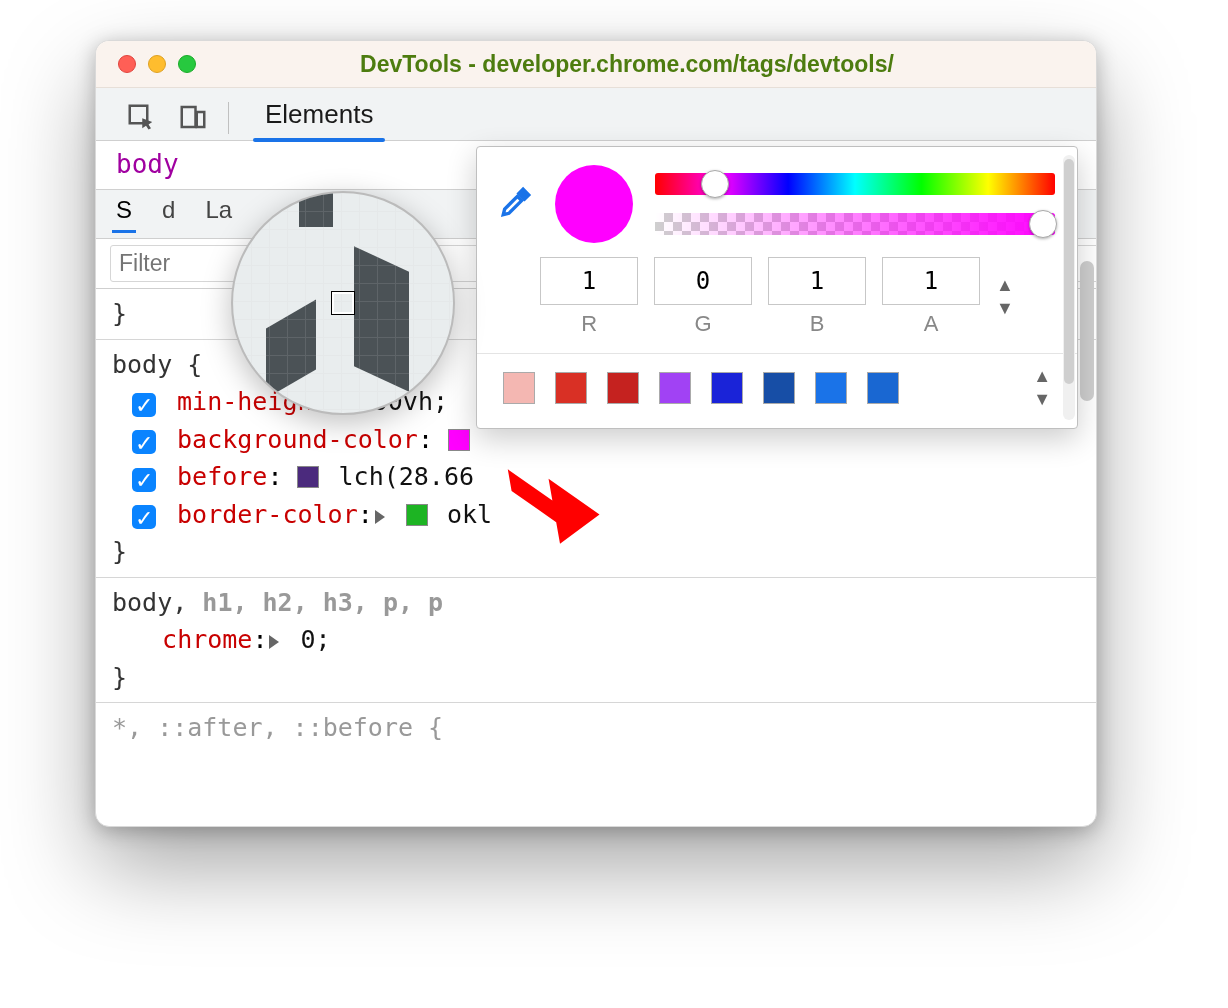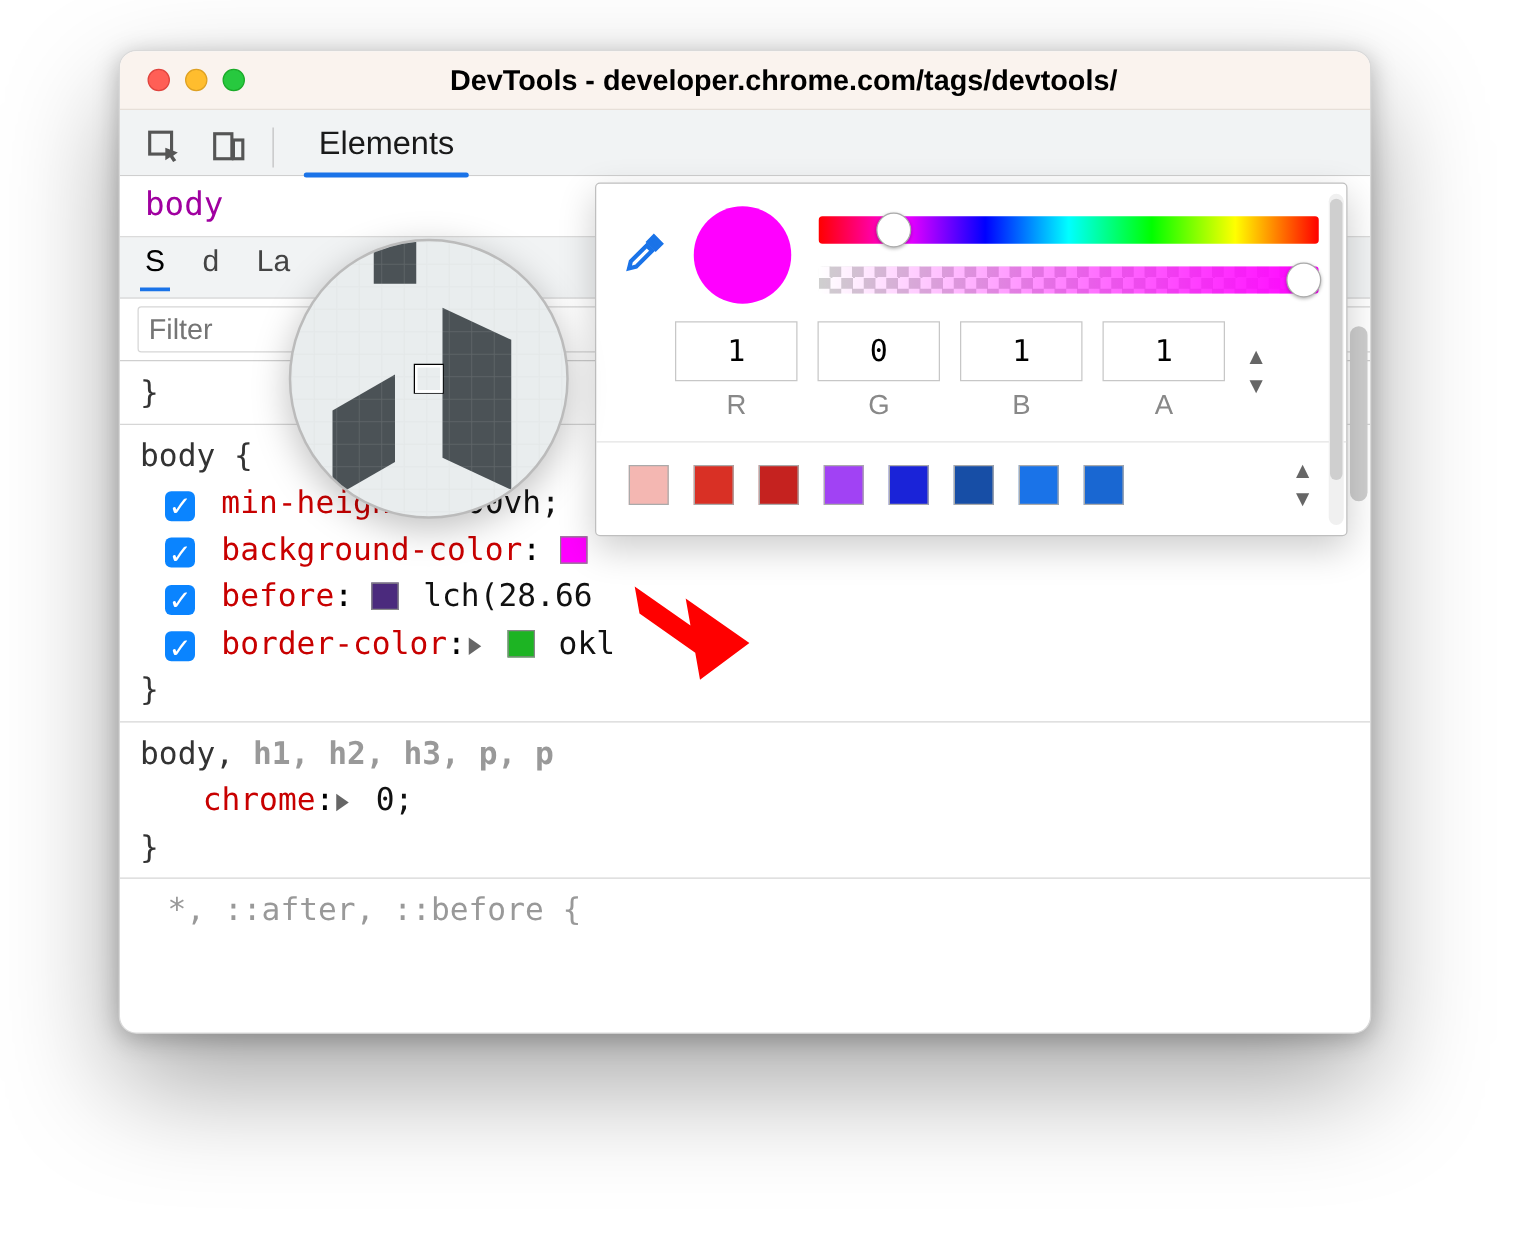--- a/index.html
+++ b/index.html
@@ -5,23 +5,23 @@
   html,body{margin:0;padding:0;background:#fff;font-family:-apple-system,BlinkMacSystemFont,"Segoe UI",Helvetica,Arial,sans-serif;}
   .stage{width:1228px;height:1008px;position:relative;}
   .window{position:absolute;left:95px;top:40px;width:1000px;height:785px;border-radius:14px;overflow:hidden;box-shadow:0 40px 90px rgba(0,0,0,.35),0 4px 20px rgba(0,0,0,.25);background:#fff;border:1px solid #d9d9d9;}
   
   .titlebar{height:46px;background:#faf3ee;border-bottom:1px solid #e7dfd8;display:flex;align-items:center;position:relative;}
   .traffic{position:absolute;left:22px;top:50%;transform:translateY(-50%);display:flex;gap:12px;}
   .dot{width:16px;height:16px;border-radius:50%;}
   .dot.red{background:#ff5f56;border:1px solid #e0443e;}
   .dot.yellow{background:#ffbd2e;border:1px solid #dea123;}
   .dot.green{background:#27c93f;border:1px solid #1aab29;}
-  .title{flex:1;text-align:center;font-weight:700;font-size:23px;color:#000000;padding-left:62px;}
-  
-  .toolbar{height:52px;border-bottom:1px solid #cfcfcf;display:flex;align-items:flex-end;padding:0 18px;gap:18px;background:#f1f3f4;}
+  .title{flex:1;text-align:center;font-weight:700;font-size:23px;color:#4d7c0f;padding-left:62px;}
+  
+  .toolbar{height:52px;border-bottom:1px solid #cfcfcf;display:flex;align-items:flex-end;padding:0 28px;gap:18px;background:#f1f3f4;}
   .t-icon{width:34px;height:34px;margin-bottom:6px;display:flex;align-items:center;justify-content:center;color:#555;}
   .tab{padding:0 18px 10px 18px;font-size:26px;color:#1a1a1a;position:relative;}
   .tab.active:after{content:"";position:absolute;left:6px;right:6px;bottom:-2px;height:4px;background:#1a73e8;border-radius:2px;}
   .vdiv{width:1px;height:32px;background:#c0c0c0;margin-bottom:6px;}
   
   .breadcrumb{background:#fff;border-bottom:1px solid #d0d0d0;padding:8px 20px 10px;font-family:Menlo,monospace;font-size:26px;color:#a000a0;}
   
   .subtabs{display:flex;align-items:center;gap:30px;background:#f1f3f4;border-bottom:1px solid #cfcfcf;padding:0 20px;height:48px;font-size:24px;color:#444;}
   .subtab{padding-bottom:8px;}
   .subtab.active{color:#000;position:relative;}
@@ -159,21 +159,21 @@
           <span>body,</span>
           <span class="dim"> h1, h2, h3, p, p</span>
         </div>
         <div class="decl">
           &nbsp;&nbsp;<span class="prop">chrome</span>:<span class="tri"></span>
           <span class="val">0;</span>
         </div>
         <div class="brace">}</div>
       </div>
 
-      <div class="rule" style="border-bottom:none;margin-left:22px;">
+      <div class="rule" style="border-bottom:none;">
         <div class="sel dim" style="color:#999;">*, ::after, ::before {</div>
       </div>
     </div>
 
     <div class="outscroll"></div>
 
     <div class="picker">
       <div class="pscroll">
           <div class="th"></div>
         </div>

